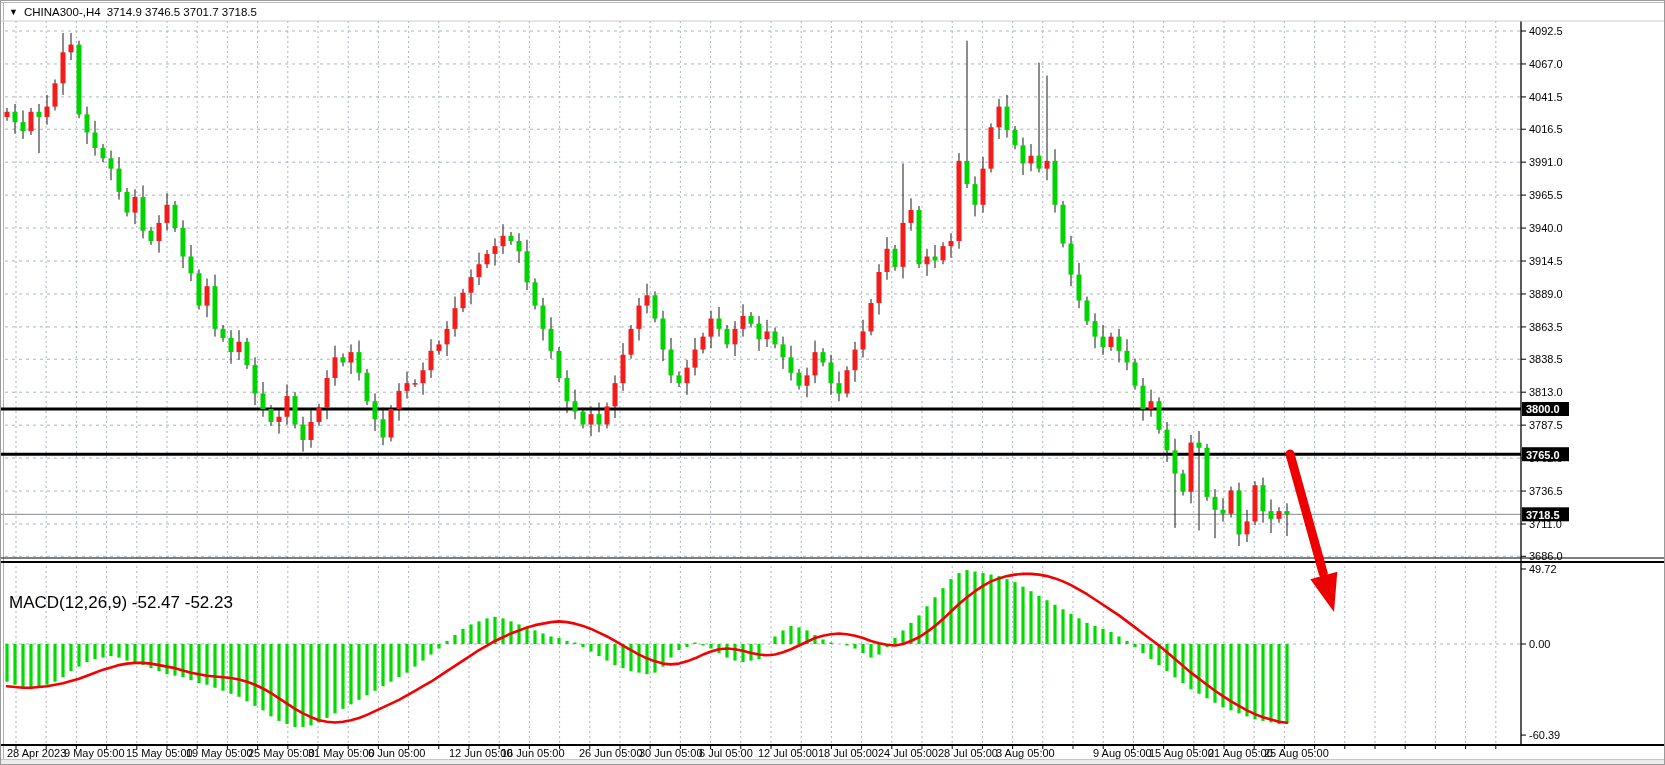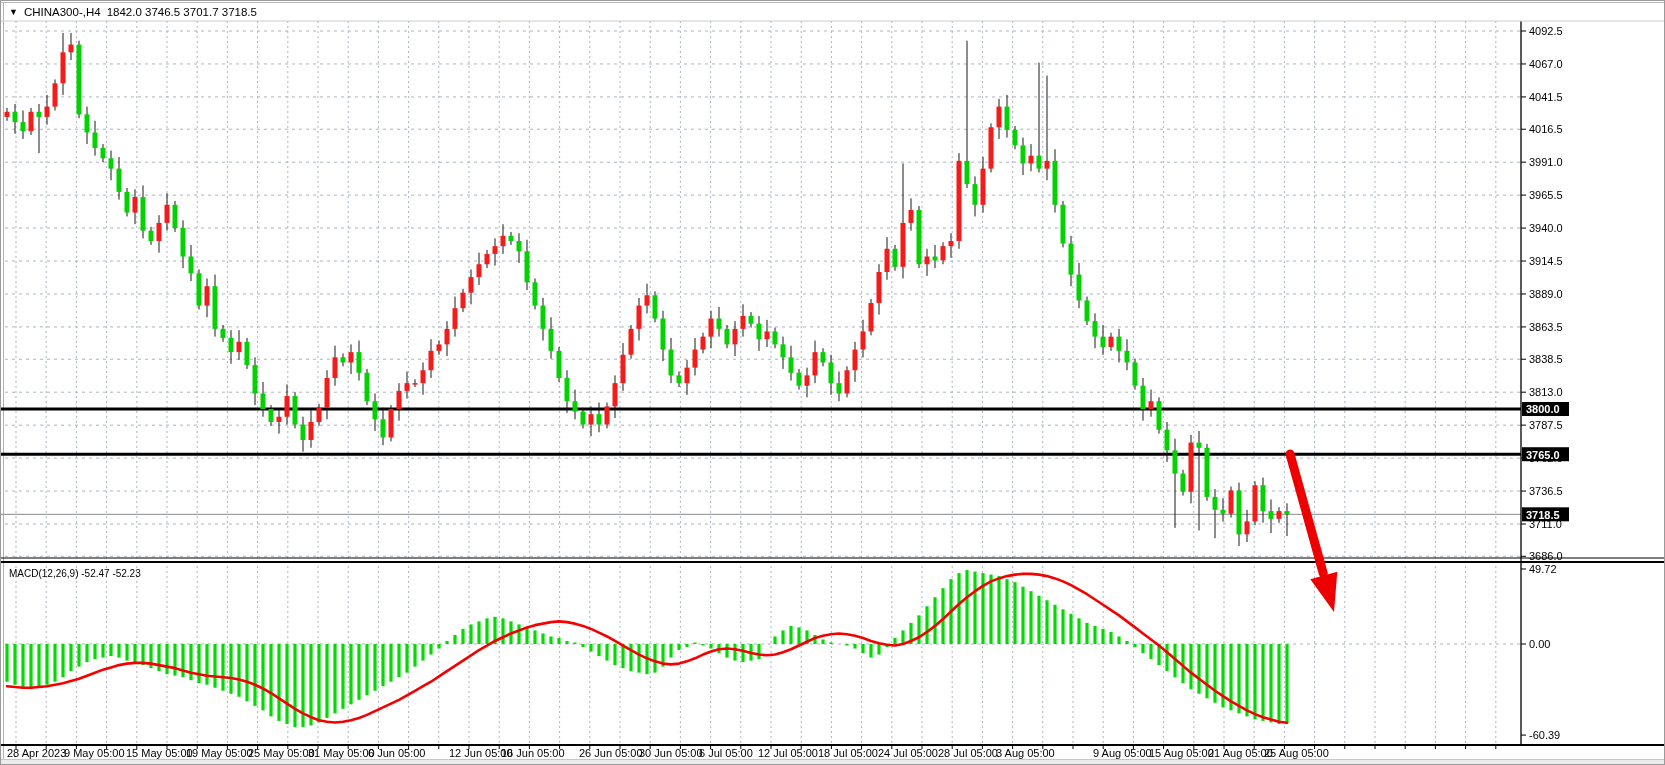--- a/index.html
+++ b/index.html
@@ -3,38 +3,38 @@
 <meta charset="utf-8">
 <style>
   html,body{margin:0;padding:0;background:#d4d0c8;}
   .stage{position:relative;width:1665px;height:765px;background:#ffffff;
          font-family:"Liberation Sans", sans-serif; overflow:hidden;
          border:1px solid #9a9a9a; box-sizing:border-box;}
   .stage svg{position:absolute;left:0;top:0;}
   .titlebar{position:absolute;left:8px;top:3px;height:16px;display:flex;align-items:center;
             gap:6px;font-size:11.5px;color:#000;z-index:5;}
   .dd-tri{font-size:9px;line-height:10px;color:#000;}
-  .macd-label{position:absolute;left:8px;top:567px;font-size:10px;color:#000;z-index:5;}
+  .macd-label{position:absolute;left:8px;top:592px;font-size:17px;color:#000;z-index:5;}
   .bottom-strip{position:absolute;left:0;top:758px;width:1665px;height:7px;background:#ececec;
                 border-top:1px solid #c8c8c8;}
   .topline{position:absolute;left:0;top:1px;width:1665px;height:1px;background:#b9b9b9;}
   .leftline{position:absolute;left:2px;top:2px;width:1px;height:756px;background:#b0b0b0;}
   text{font-family:"Liberation Sans", sans-serif;}
 </style>
 </head>
 <body>
 
 <div class="stage">
   <div class="topline"></div>
   <div class="leftline"></div>
 
   <div class="titlebar">
     <span class="dd-tri">▼</span>
     <span>CHINA300-,H4</span>
-    <span>1842.0 3746.5 3701.7 3718.5</span>
+    <span>3714.9 3746.5 3701.7 3718.5</span>
   </div>
 
   <div class="macd-label">MACD(12,26,9) -52.47 -52.23</div>
 
   <svg id="chart-svg" width="1665" height="765">
       <line x1="15" y1="20" x2="15" y2="744" stroke="#a9b6c0" stroke-width="1" stroke-dasharray="2,3"></line>
       <line x1="15" y1="744" x2="15" y2="748" stroke="#000" stroke-width="1"></line>
       <line x1="45.2" y1="20" x2="45.2" y2="744" stroke="#a9b6c0" stroke-width="1" stroke-dasharray="2,3"></line>
       <line x1="45.2" y1="744" x2="45.2" y2="748" stroke="#000" stroke-width="1"></line>
       <line x1="75.4" y1="20" x2="75.4" y2="744" stroke="#a9b6c0" stroke-width="1" stroke-dasharray="2,3"></line>

